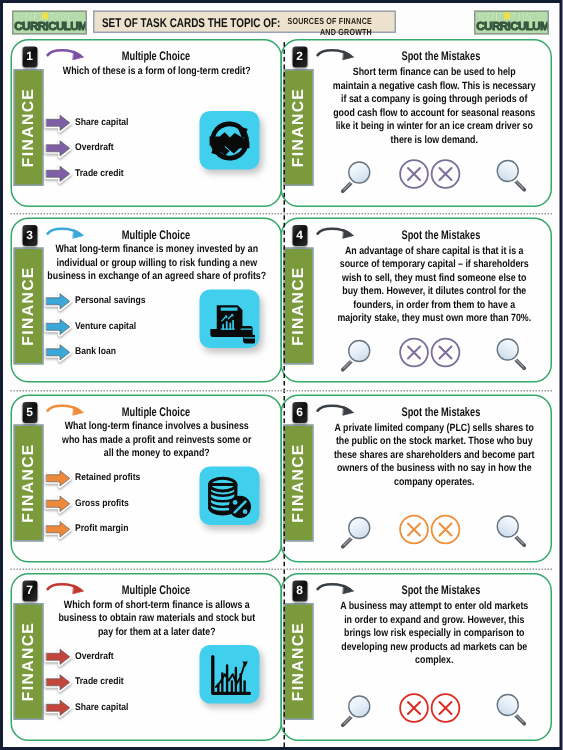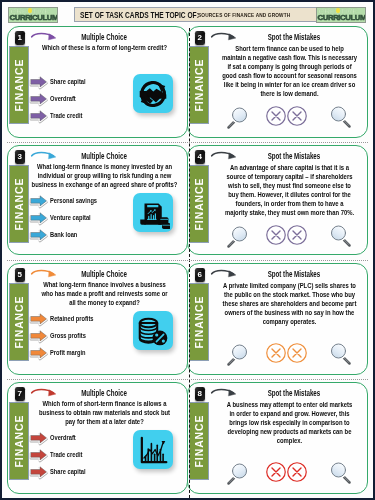--- a/index.html
+++ b/index.html
@@ -14,21 +14,21 @@
   #logo-left{left:6px;width:50px;}
   #logo-right{left:314px;width:50px;}
   .logo .l1{position:absolute;left:1.5px;top:0.4px;font-size:8.0px;line-height:8px;font-weight:700;
             color:#cdebc1;letter-spacing:-0.1px;font-family:"Liberation Sans",sans-serif;
             -webkit-text-stroke:0.35px #a8cf9e;}
   .logo .l2{position:absolute;left:0.5px;top:5.4px;font-size:7.8px;line-height:9px;font-weight:700;
             color:#3b5c44;letter-spacing:-0.42px;font-family:"Liberation Sans",sans-serif;
             -webkit-text-stroke:0.55px #2e4c36;}
   .logo .dot{position:absolute;left:19px;top:0.2px;width:3.6px;height:5px;background:#efe043;
              border-radius:48% 48% 42% 42%;}
-  #banner{position:absolute;left:72px;top:5px;width:251px;height:15px;box-sizing:border-box;
+  #banner{position:absolute;left:60px;top:5px;width:202px;height:15px;box-sizing:border-box;
           background:#ece2cd;border:1px solid #9aa2b0;text-align:right;}
   #banner .t1{position:absolute;left:4.5px;top:2.6px;font-size:8.4px;line-height:9px;font-weight:700;
               color:#131313;letter-spacing:0px;transform:scaleX(0.79);transform-origin:left top;}
   #banner .t2{position:absolute;left:123px;top:4.3px;font-size:5.9px;line-height:7px;font-weight:700;
               color:#241c12;letter-spacing:0.18px;transform:scaleX(0.805);transform-origin:left top;}
 
   
   .card{position:absolute;box-sizing:border-box;border:1.4px solid #35a96a;border-radius:12px;
         background:#fefefe;overflow:hidden;}
   .hsep{position:absolute;height:0;border-top:1.6px dotted #9a9a9a;}

